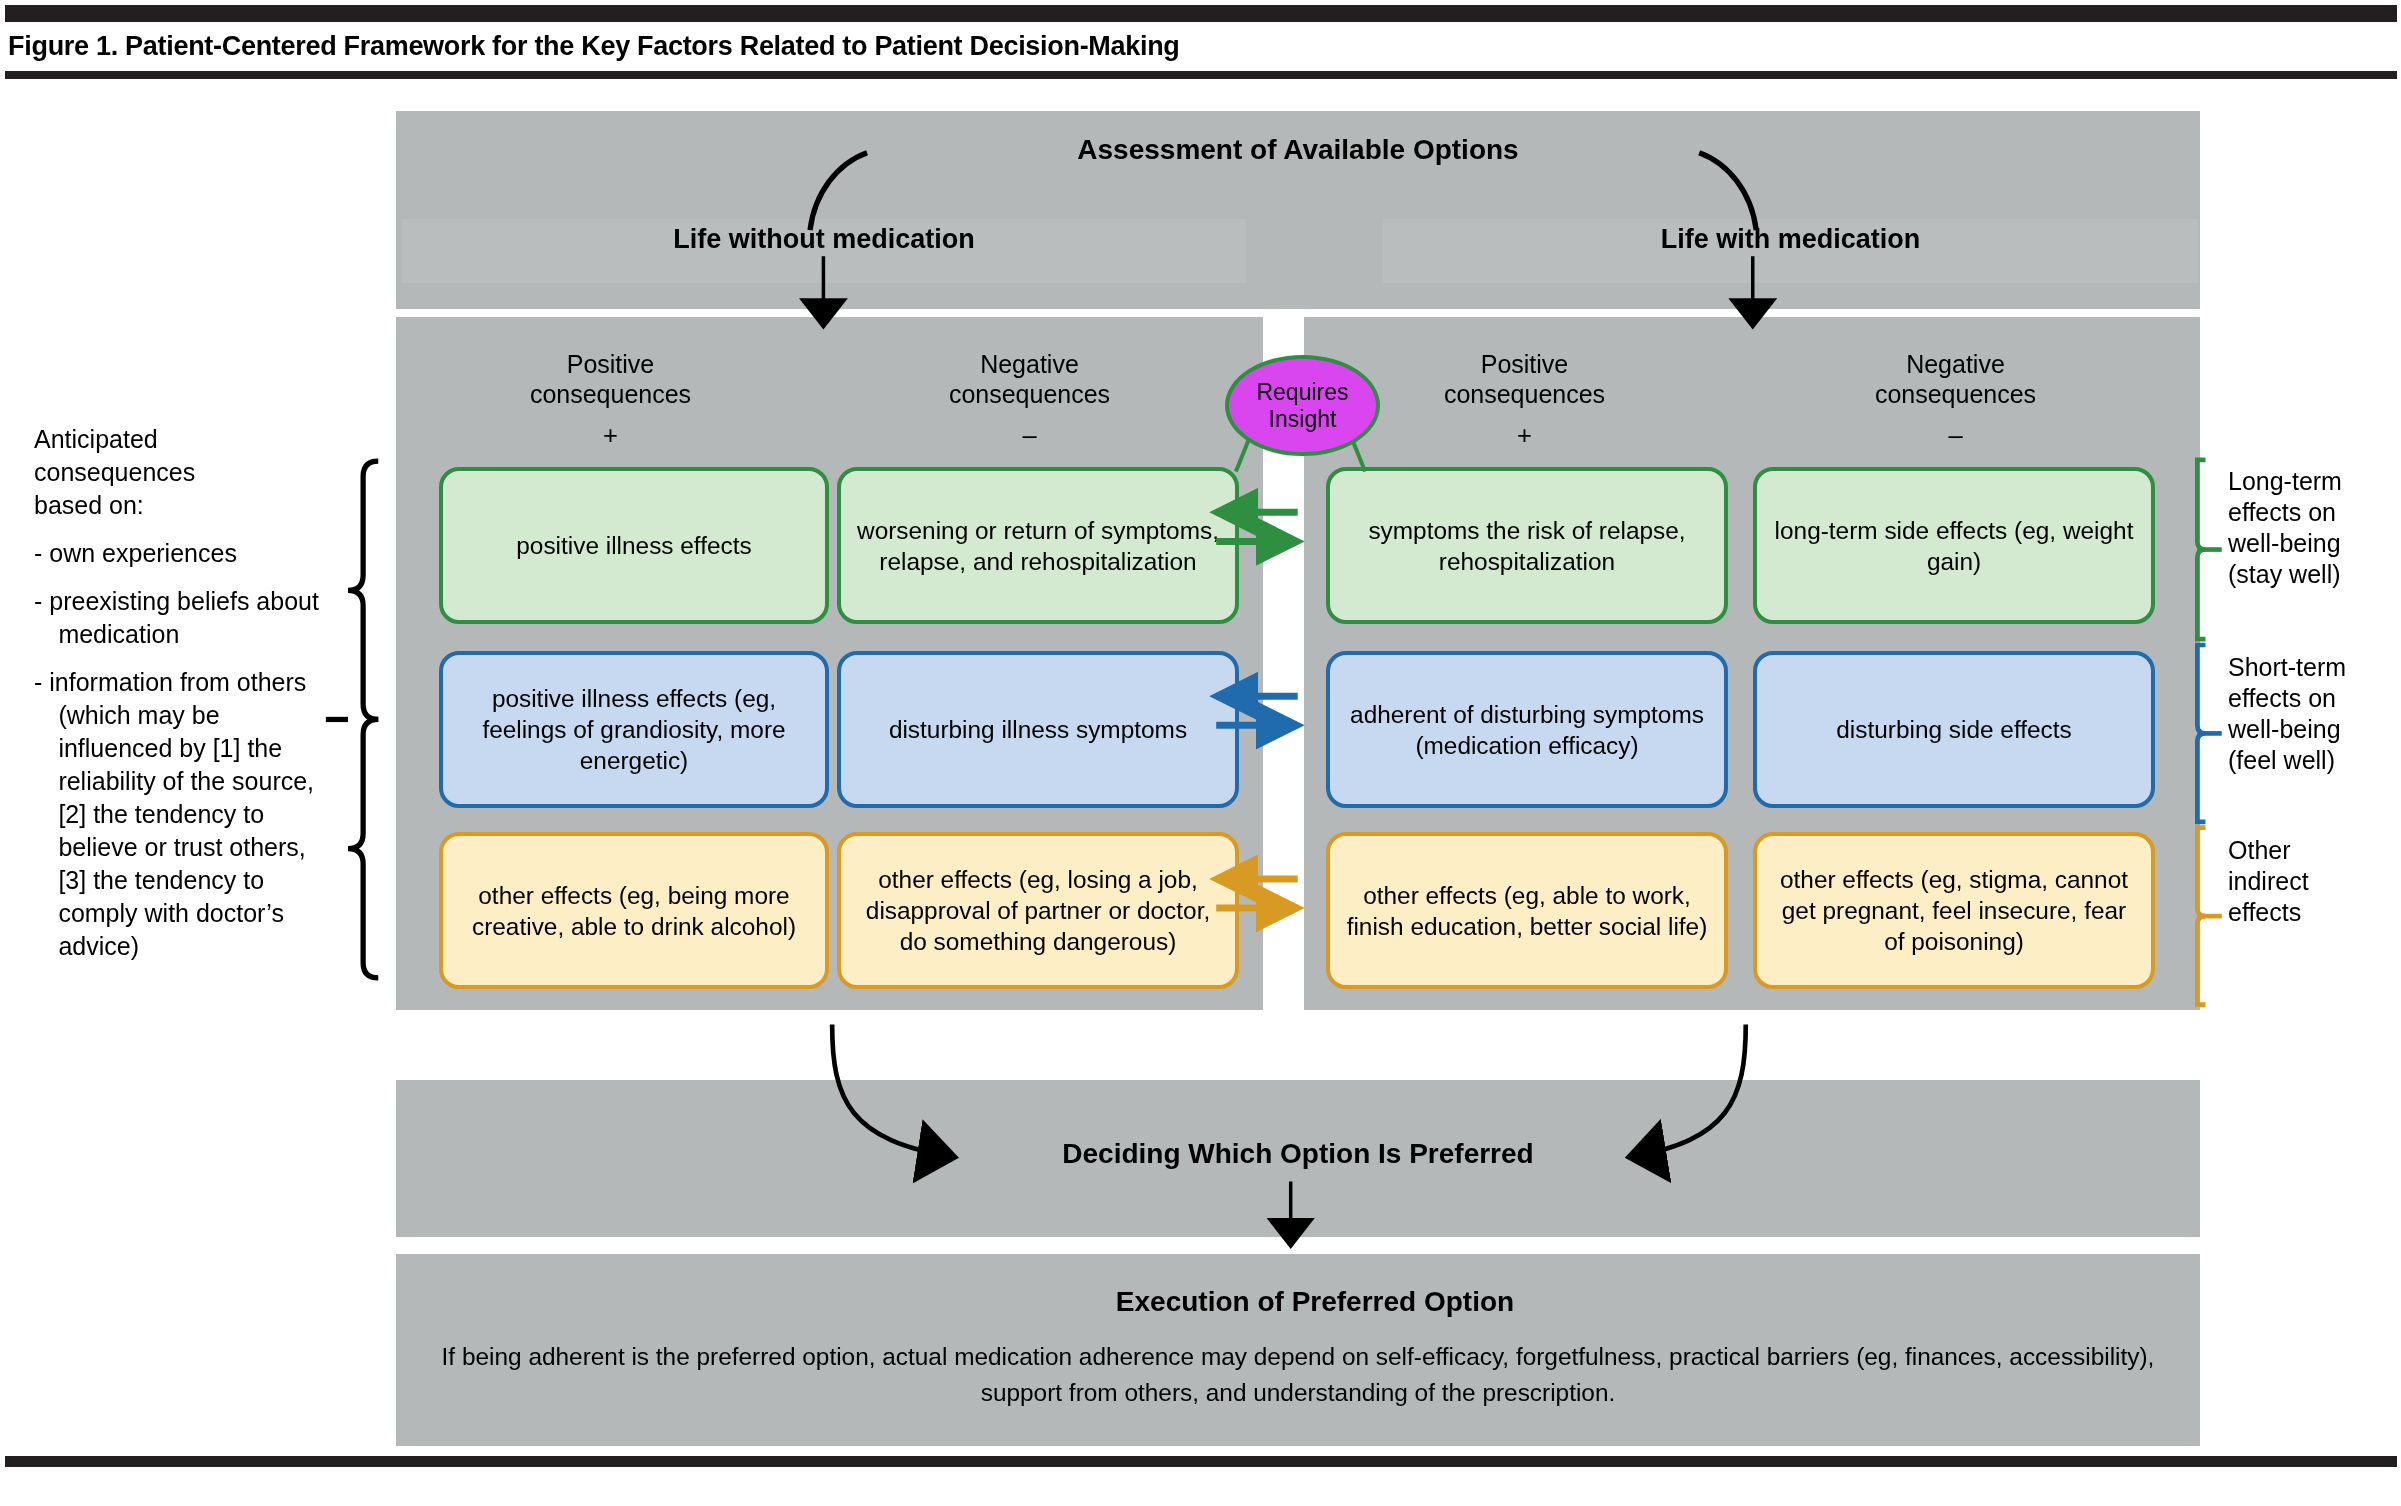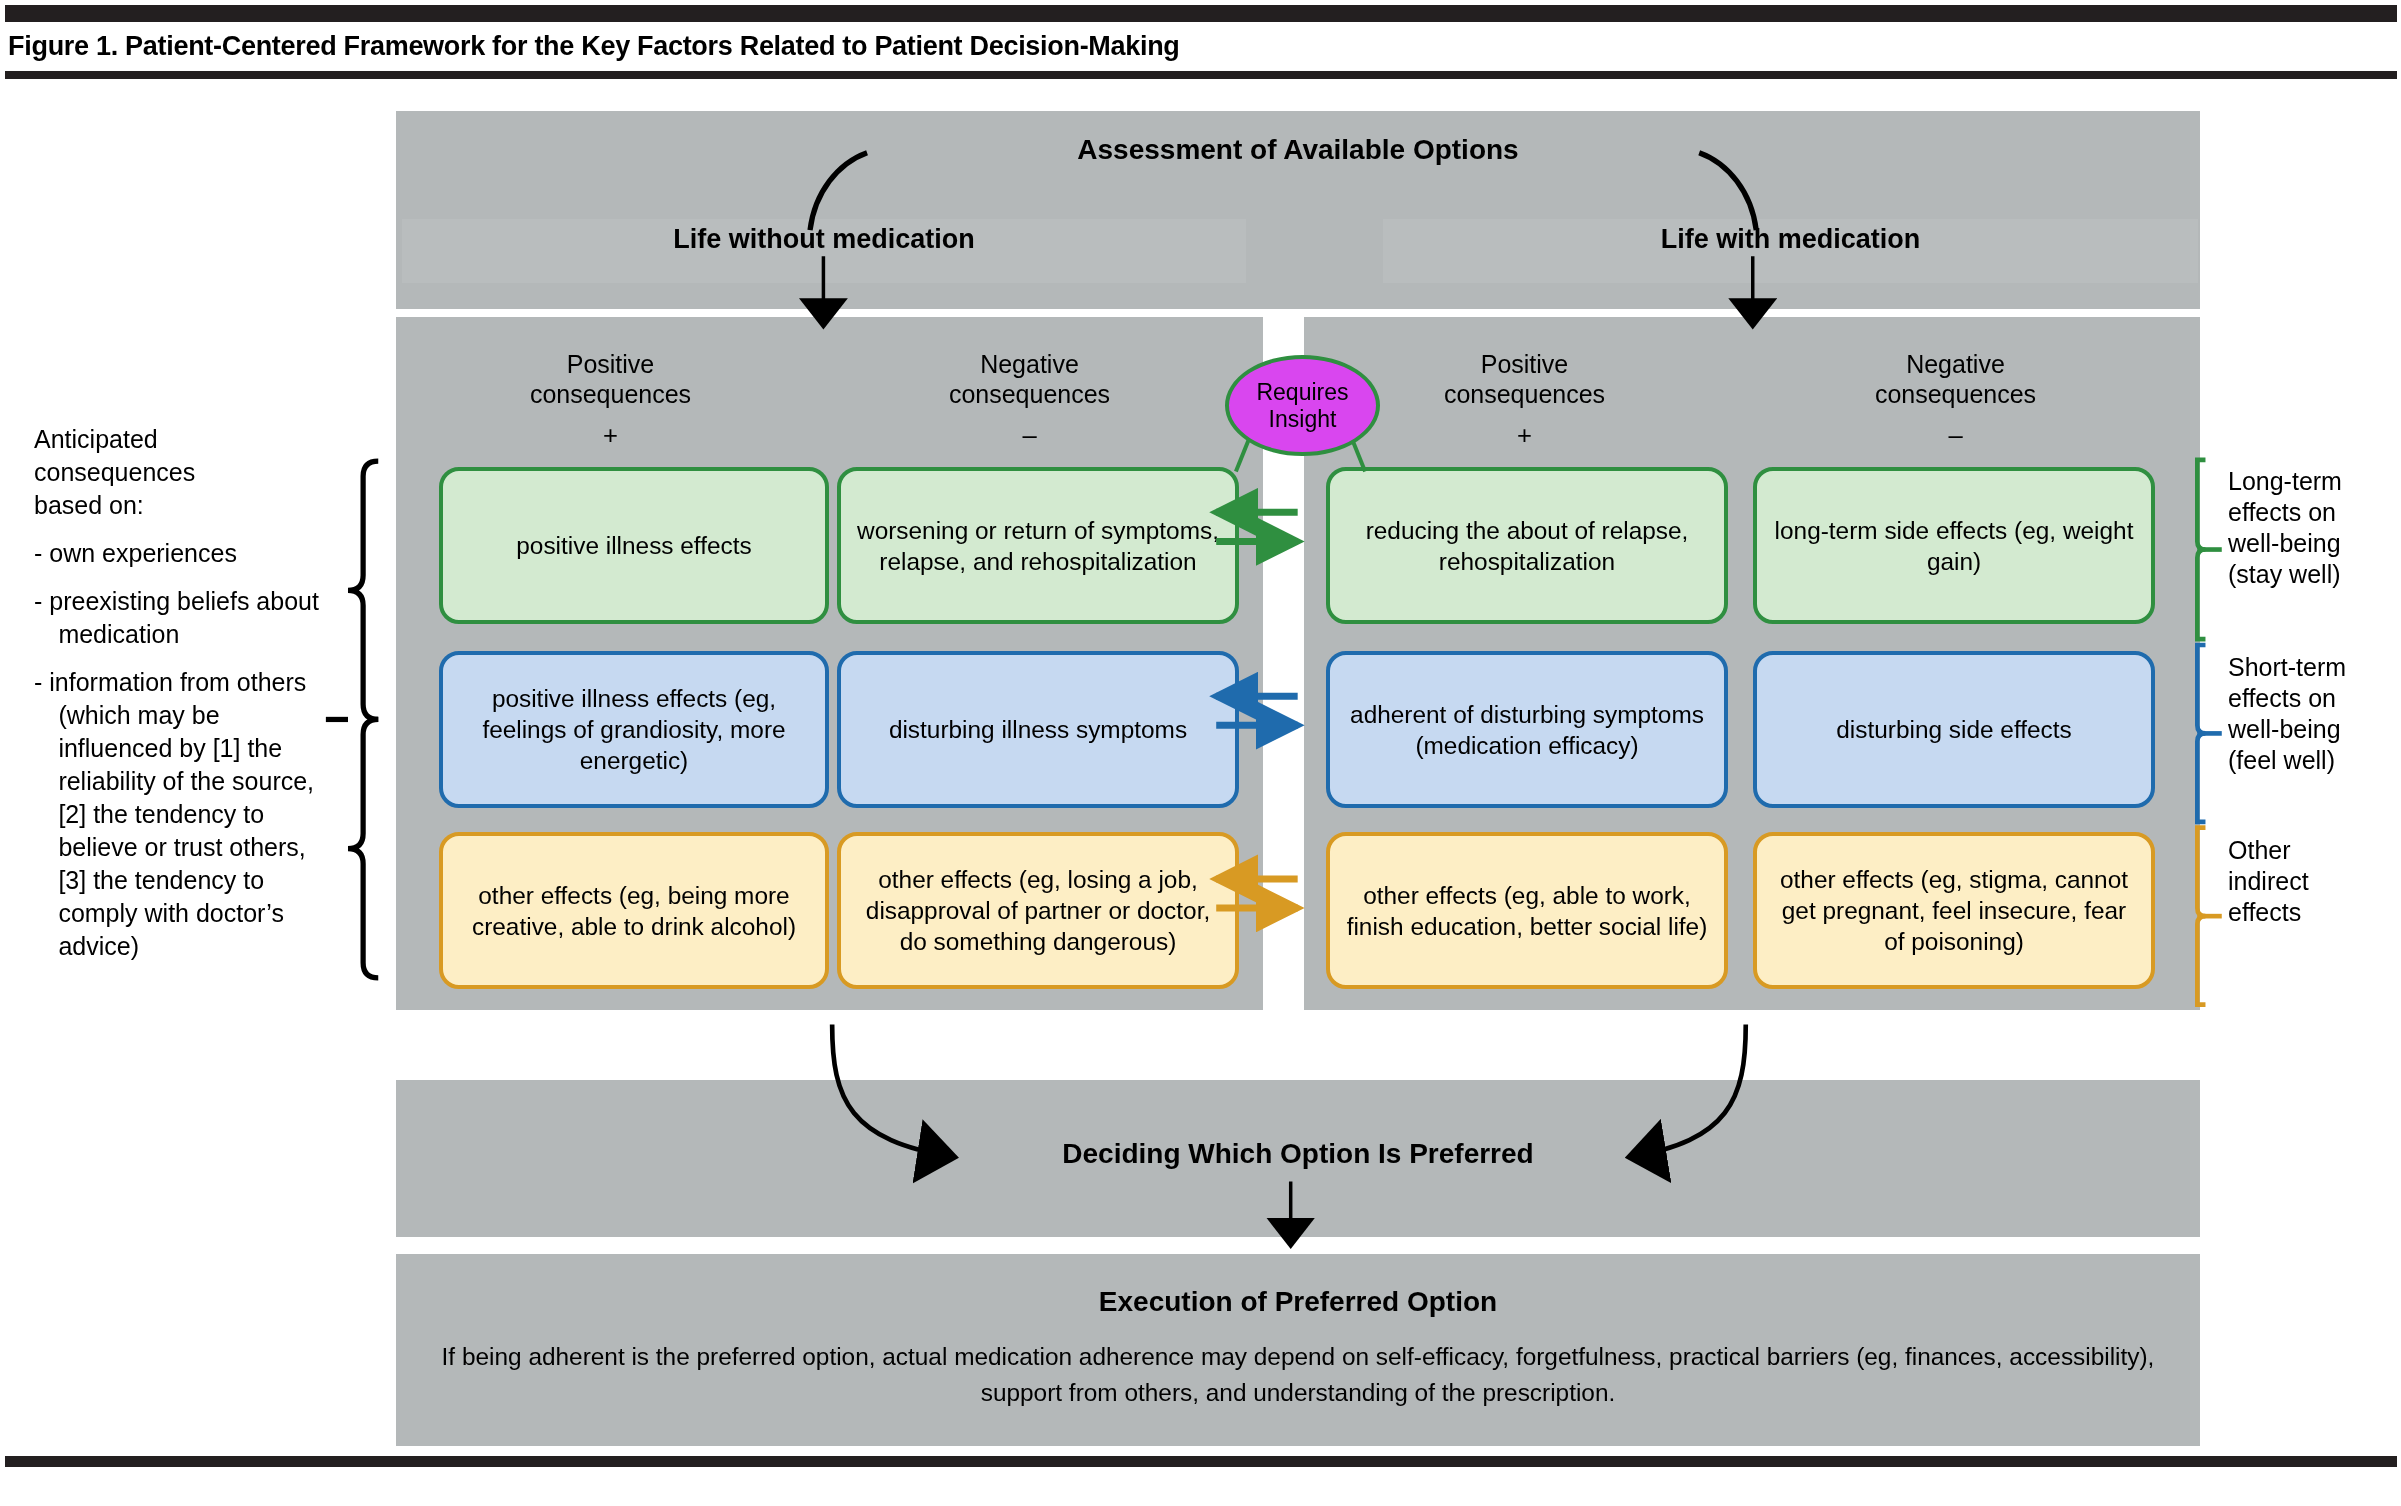--- a/index.html
+++ b/index.html
@@ -39,21 +39,21 @@
   .colhead .sign{display:block;margin-top:10.5px;font-size:25.6px;}
 
   .ch-lp{left:407px;top:349px;width:407px;}
   .ch-ln{left:826px;top:349px;width:407px;}
   .ch-rp{left:1321px;top:349px;width:407px;}
   .ch-rn{left:1746px;top:349px;width:419px;}
 
   .hd-decide{position:absolute;left:396px;top:1138px;width:1804px;text-align:center;
      font-size:28px;font-weight:bold;}
   .hd-exec{position:absolute;left:396px;top:1286px;width:1804px;text-align:center;
-     font-size:28px;font-weight:bold;}
+     font-size:28px;font-weight:bold;padding-left:17px;}
   .exec-body{position:absolute;left:431px;top:1339px;width:1734px;text-align:center;
      font-size:24.4px;line-height:36px;}
 
   
   .box{position:absolute;border-radius:20px;display:flex;align-items:center;justify-content:center;
        text-align:center;font-size:24.4px;line-height:31px;padding:0 11.6px;box-sizing:border-box;}
   .box.green{background:#d3ead0;border:4.1px solid #2f8f40;}
   .box.blue {background:#c6d9f1;border:4.1px solid #1f6bad;}
   .box.gold {background:#fdeec5;border:4.1px solid #d89a23;}
 
@@ -126,21 +126,21 @@
     <span class="sign">+</span>
   </div>
   <div class="colhead ch-rn">
     <span>Negative</span><br>
     <span>consequences</span>
     <span class="sign">–</span>
   </div>
 
   <div class="box green c1 r1">positive illness effects</div>
   <div class="box green c2 r1">worsening or return of symptoms, relapse, and rehospitalization</div>
-  <div class="box green c3 r1">reducing the about of relapse, rehospitalization</div>
+  <div class="box green c3 r1">symptoms the risk of relapse, rehospitalization</div>
   <div class="box green c4 r1">long-term side effects (eg, weight gain)</div>
 
   <div class="box blue c1 r2">positive illness effects (eg, feelings of grandiosity, more energetic)</div>
   <div class="box blue c2 r2">disturbing illness symptoms</div>
   <div class="box blue c3 r2">adherent of disturbing symptoms (medication efficacy)</div>
   <div class="box blue c4 r2">disturbing side effects</div>
 
   <div class="box gold c1 r3">other effects (eg, being more creative, able to drink alcohol)</div>
   <div class="box gold c2 r3">other effects (eg, losing a job, disapproval of partner or doctor, do something dangerous)</div>
   <div class="box gold c3 r3">other effects (eg, able to work, finish education, better social life)</div>

